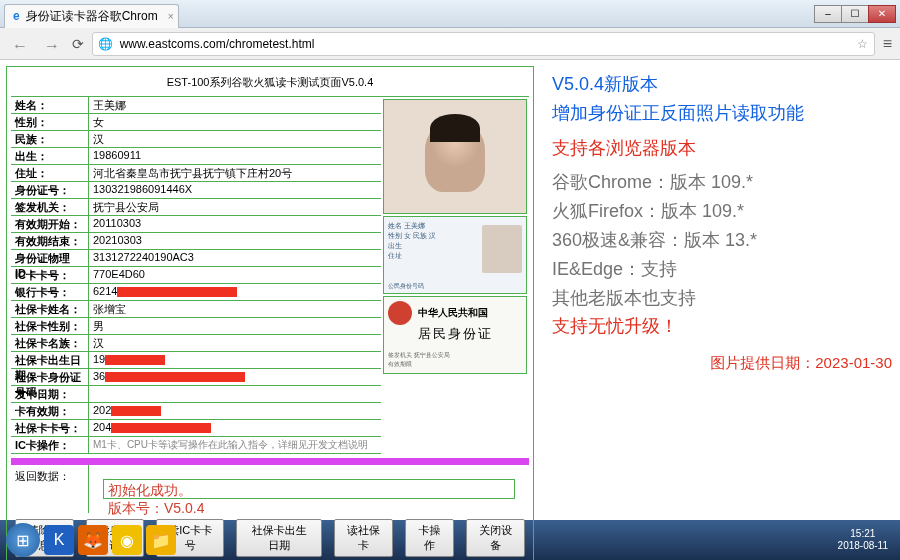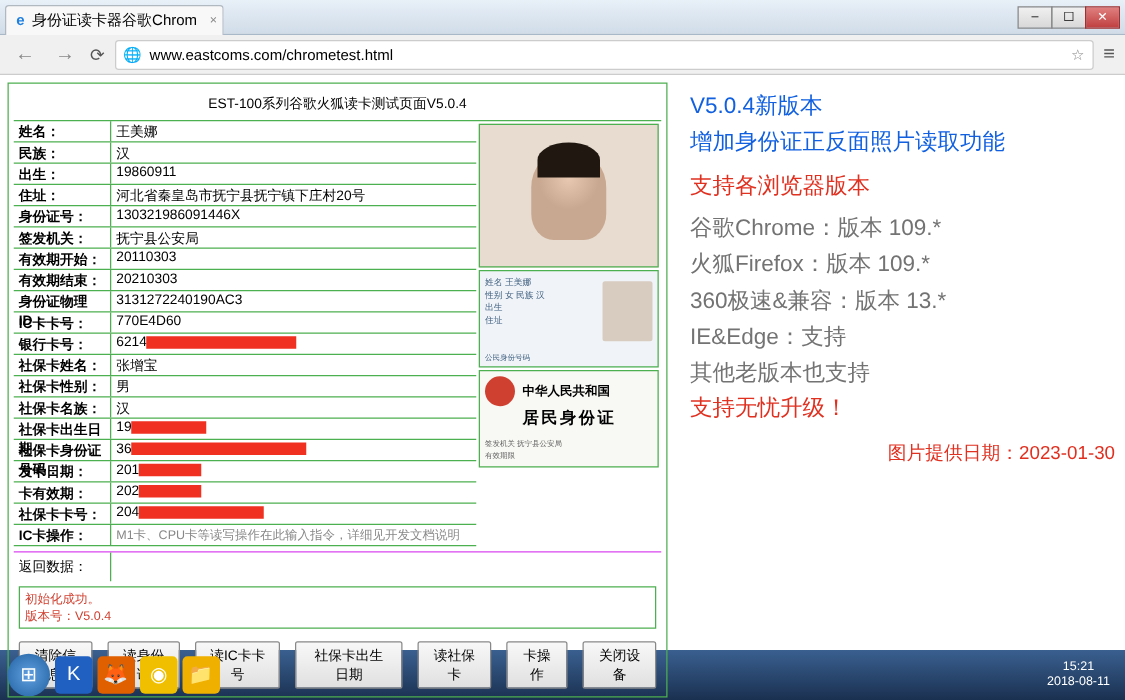--- a/index.html
+++ b/index.html
@@ -36,23 +36,23 @@
 .form-value { flex:1; padding:1px 4px; overflow:hidden; white-space:nowrap; position:relative; }
 .redbar { display:inline-block; height:10px; background:#f03020; vertical-align:middle; }
 
 .photo-col { width:148px; padding:2px; }
 .photo { width:100%; height:115px; border:1px solid #4caf50; background:#e8dcd0; margin-bottom:2px; display:flex; align-items:center; justify-content:center; }
 .id-front { width:100%; height:78px; border:1px solid #4caf50; background:#f0f4f8; margin-bottom:2px; font-size:7px; padding:4px; position:relative; }
 .id-back { width:100%; height:78px; border:1px solid #4caf50; background:#f8f8f4; font-size:7px; padding:4px; position:relative; }
 .mini-photo { position:absolute; right:4px; top:8px; width:40px; height:48px; background:#d8ccc0; border-radius:2px; }
 .emblem { width:24px; height:24px; border-radius:50%; background:#d04030; display:inline-block; vertical-align:middle; }
 
-.return-row { display:flex; border-top:1px solid #d946ef; margin-top:4px;flex-direction:column; }
+.return-row { display:flex; border-top:7px solid #d946ef; margin-top:4px; }
 .return-label { width:78px; font-size:11px; padding:4px; border-right:1px solid #4caf50; }
-.return-box { flex:1; border:1px solid #4caf50; margin:4px; height:36px; font-size:10px; color:#d04030; padding:2px 4px; }
+.return-box { flex:1; border:1px solid #4caf50; margin:14px; height:20px; font-size:14px; color:#d04030; padding:2px 4px; }
 
 .btn-row { display:flex; gap:12px; padding:6px 4px 2px; justify-content:space-between; }
 .btn { font-size:11px; padding:3px 10px; border:1px solid #888; background:linear-gradient(#f8f8f8,#e0e0e0); border-radius:2px; }
 
 
 .right p { font-size:18px; line-height:1.6; }
 .blue { color:#1060e0; }
 .red { color:#e03020; }
 .green { color:#737373; }
 .big { font-size:22px; }
@@ -98,20 +98,24 @@
   <div class="left">
     <div class="green-box">
       <div class="page-title">EST-100系列谷歌火狐读卡测试页面V5.0.4</div>
       <div class="form-area">
         <div class="form-table" id="form-table">
             <div class="form-row">
               <div class="form-label">姓名：</div>
               <div class="form-value">王美娜</div>
             </div>
             <div class="form-row">
+              <div class="form-label">性别：</div>
+              <div class="form-value">女</div>
+            </div>
+            <div class="form-row">
               <div class="form-label">民族：</div>
               <div class="form-value">汉</div>
             </div>
             <div class="form-row">
               <div class="form-label">出生：</div>
               <div class="form-value">19860911</div>
             </div>
             <div class="form-row">
               <div class="form-label">住址：</div>
               <div class="form-value">河北省秦皇岛市抚宁县抚宁镇下庄村20号</div>
@@ -159,21 +163,20 @@
             <div class="form-row">
               <div class="form-label">社保卡出生日期：</div>
               <div class="form-value">19<span class="redbar" style="width: 60px;"></span></div>
             </div>
             <div class="form-row">
               <div class="form-label">社保卡身份证号码：</div>
               <div class="form-value">36<span class="redbar" style="width: 140px;"></span></div>
             </div>
             <div class="form-row">
               <div class="form-label">发卡日期：</div>
-              <div class="form-value">201<span class="redbar" style="width: 50px;"></span></div>
             </div>
             <div class="form-row">
               <div class="form-label">卡有效期：</div>
               <div class="form-value">202<span class="redbar" style="width: 50px;"></span></div>
             </div>
             <div class="form-row">
               <div class="form-label">社保卡卡号：</div>
               <div class="form-value">204<span class="redbar" style="width: 100px;"></span></div>
             </div>
             <div class="form-row">
@@ -186,21 +189,21 @@
               <div class="face"></div>
             </div>
           <div class="id-front">
             <div style="font-size:7px;color:#406080;">姓名 王美娜<br>性别 女 民族 汉<br>出生<br>住址</div>
             <div class="mini-photo"></div>
             <div style="position:absolute;bottom:2px;left:4px;font-size:6px;color:#406080;">公民身份号码</div>
           </div>
           <div class="id-back">
             <span class="emblem"></span>
             <span style="font-size:10px;font-weight:bold;vertical-align:middle;margin-left:4px;">中华人民共和国</span><br>
-            <span style="font-size:13px;font-weight:bold;margin-left:30px;letter-spacing:2px;">居民身份证</span>
+            <span style="font-size:13px;font-weight:normal;margin-left:30px;letter-spacing:2px;">居民身份证</span>
             <div style="position:absolute;bottom:4px;left:4px;font-size:6px;color:#666;">签发机关 抚宁县公安局<br>有效期限</div>
           </div>
         </div>
       </div>
       <div class="return-row">
         <div class="return-label">返回数据：</div>
         <div class="return-box">
           <span>初始化成功。</span><br><span>版本号：V5.0.4</span>
         </div>
       </div>

